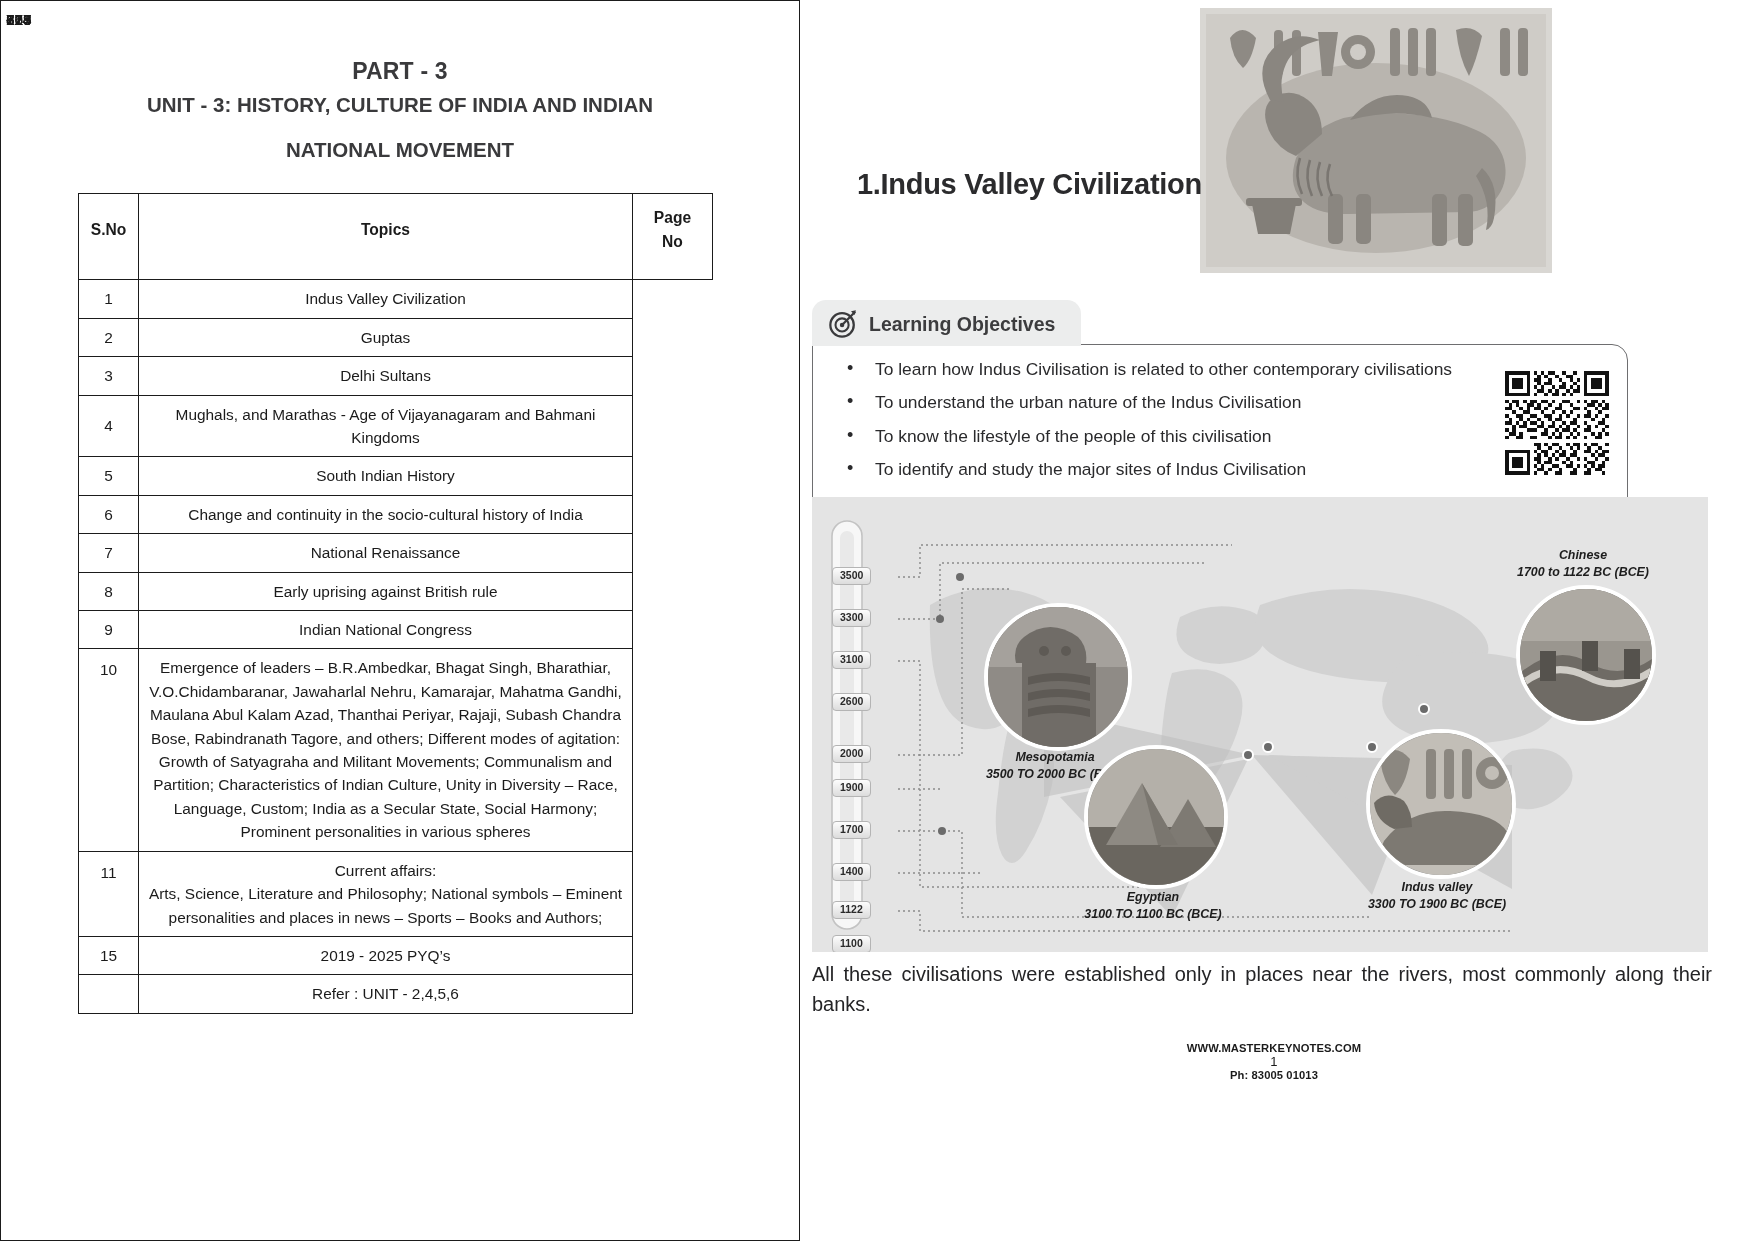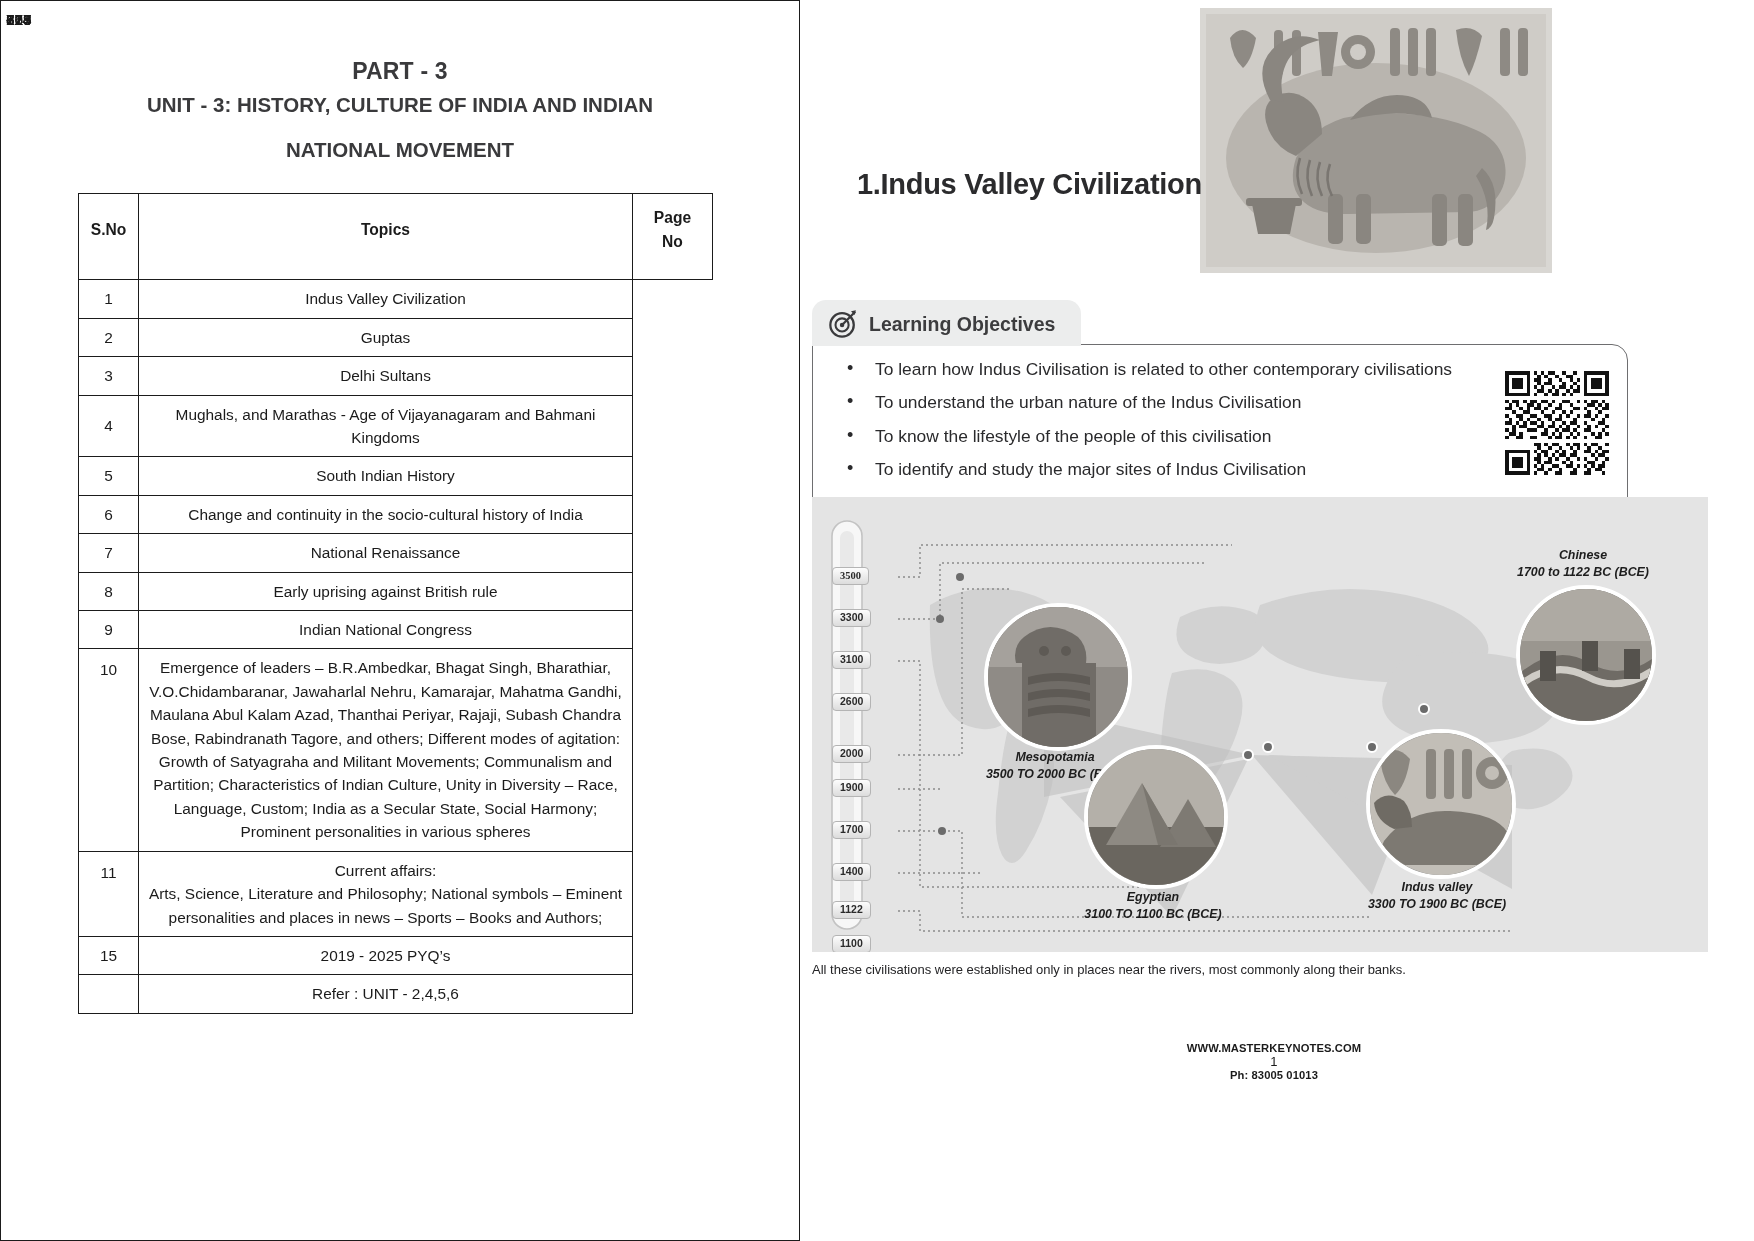--- a/index.html
+++ b/index.html
@@ -181,21 +181,21 @@
     text-align: center;
     font-size: 19px;
     font-weight: bold;
     color: #1d1d1d;
   }
   .fig-caption {
     position: absolute;
     left: 12px;
     top: 960px;
     width: 900px;
-    font-size: 13px;
+    font-size: 20px;
     line-height: 1.48;
     color: #242426;
     text-align: justify;
   }
   .footer {
     position: absolute;
     left: 12px;
     right: 18px;
     top: 1042px;
     display: flex;
@@ -688,21 +688,21 @@
           <circle cx="148" cy="80" r="4"></circle>
           <circle cx="128" cy="122" r="4"></circle>
           <circle cx="130" cy="334" r="4"></circle>
           <circle cx="436" cy="258" r="5" stroke="#fff" stroke-width="2"></circle>
           <circle cx="456" cy="250" r="5" stroke="#fff" stroke-width="2"></circle>
           <circle cx="560" cy="250" r="5" stroke="#fff" stroke-width="2"></circle>
           <circle cx="612" cy="212" r="5" stroke="#fff" stroke-width="2"></circle>
         </g>
       </svg>
 
-      <div class="tl-label" style="left:20px;top:70px;font-family:Liberation Serif, serif;">3500</div>
+      <div class="tl-label" style="left:20px;top:70px;">3500</div>
       <div class="tl-label" style="left:20px;top:112px;">3300</div>
       <div class="tl-label" style="left:20px;top:154px;">3100</div>
       <div class="tl-label" style="left:20px;top:196px;">2600</div>
       <div class="tl-label" style="left:20px;top:248px;">2000</div>
       <div class="tl-label" style="left:20px;top:282px;">1900</div>
       <div class="tl-label" style="left:20px;top:324px;">1700</div>
       <div class="tl-label" style="left:20px;top:366px;">1400</div>
       <div class="tl-label" style="left:20px;top:404px;">1122</div>
       <div class="tl-label" style="left:20px;top:438px;">1100</div>
 

